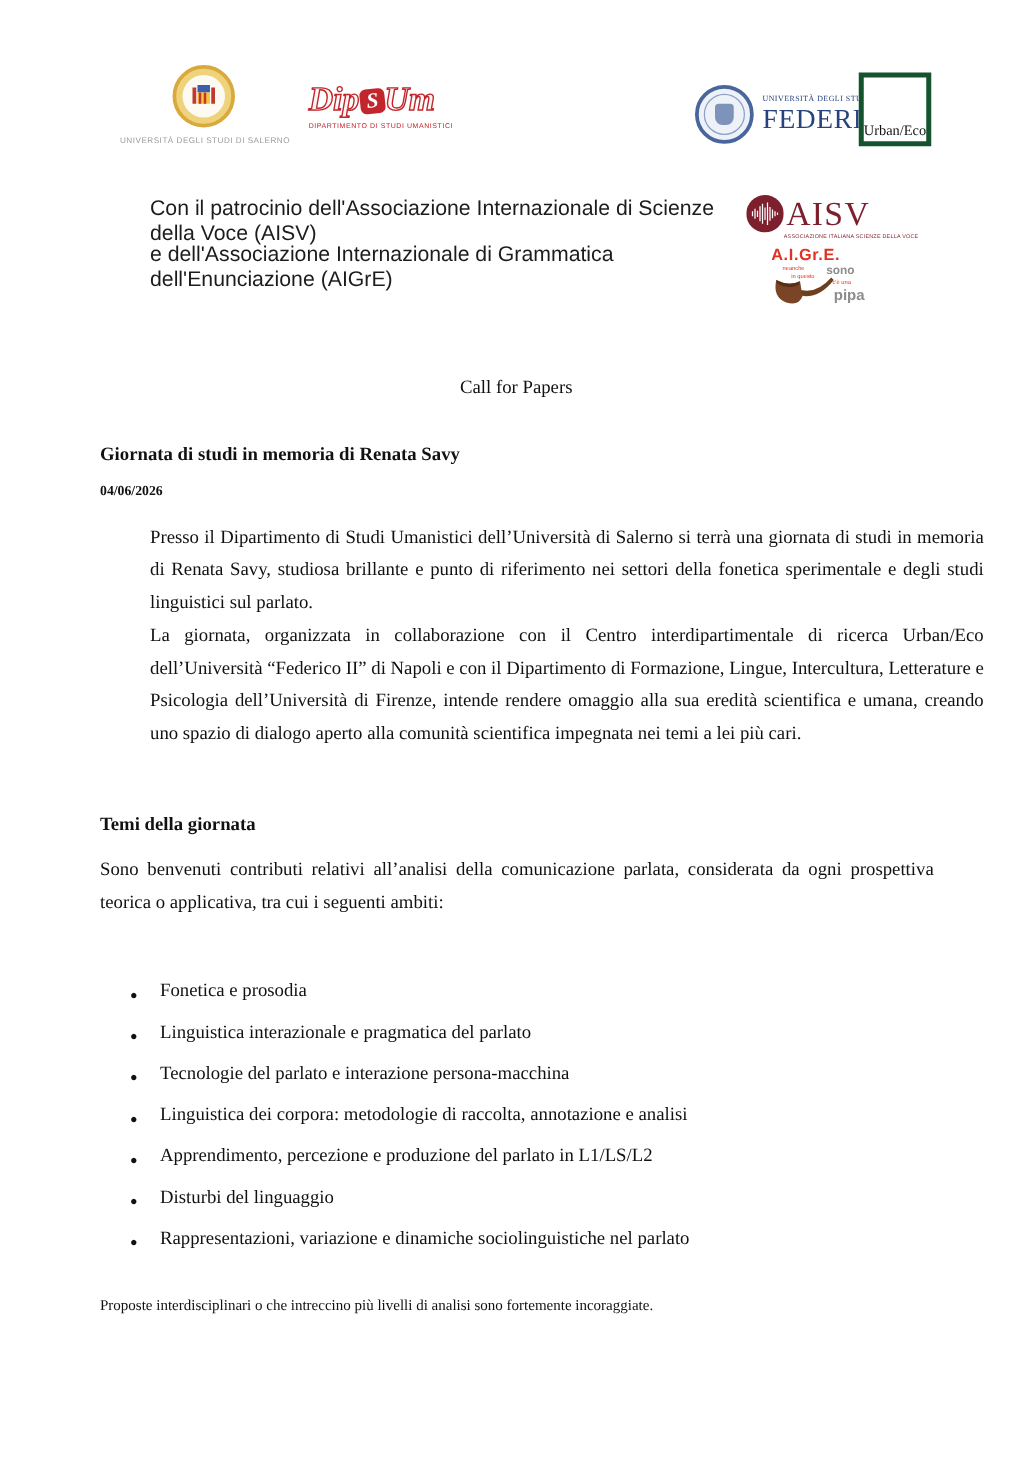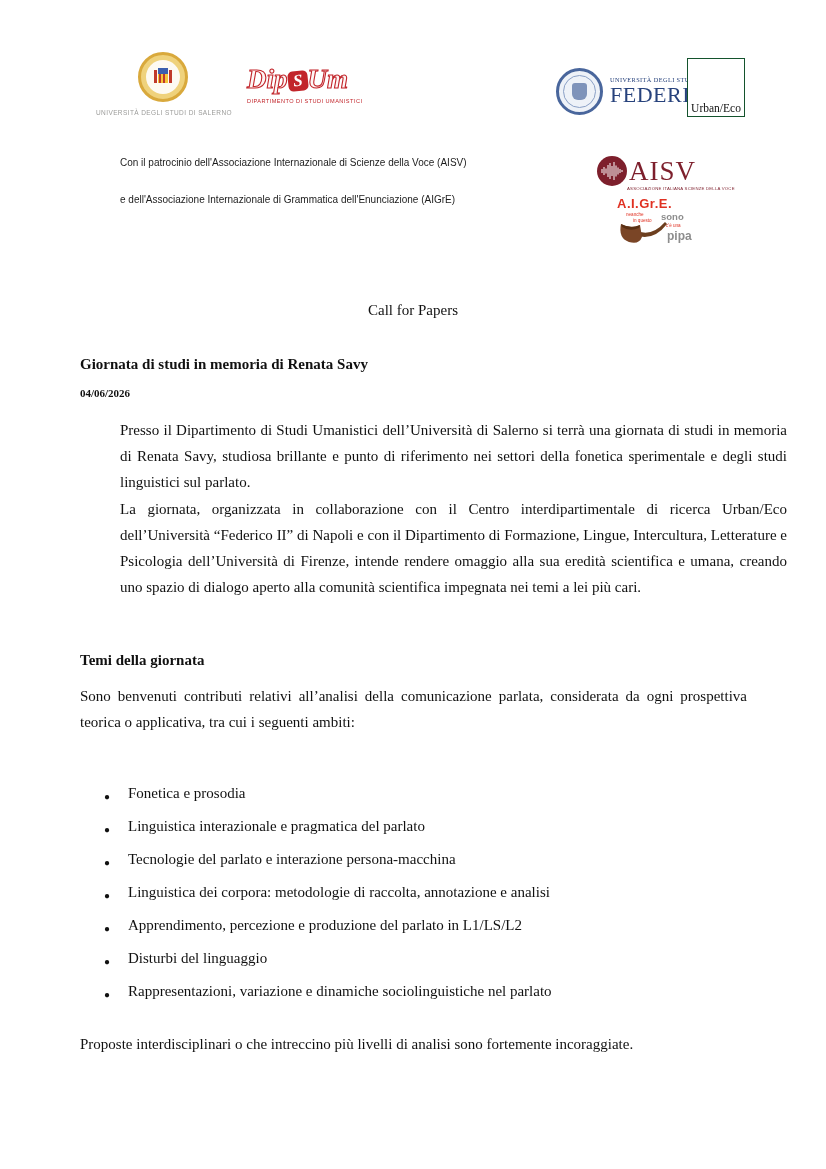--- a/index.html
+++ b/index.html
@@ -23,26 +23,26 @@
   .dipsum-caption { margin-top:4px; font-family:"Liberation Sans", sans-serif; font-size:5.6px; letter-spacing:.45px; color:#c2252b; white-space:nowrap; }
 
   .logo-federico { position:absolute; left:556px; top:68px; display:flex; align-items:center; gap:7px; }
   .federico-seal { width:47px; height:47px; border-radius:50%; background:#eef2f8; border:3px solid #49669c; position:relative; }
   .federico-seal:before { content:""; position:absolute; inset:4px; border-radius:50%; border:1px solid #8aa0c6; }
   .federico-seal:after { content:""; position:absolute; left:13px; top:12px; width:15px; height:17px; background:#7e93ba; border-radius:3px 3px 6px 6px; }
   .federico-text { display:flex; flex-direction:column; }
   .federico-line1 { font-size:6.3px; letter-spacing:.4px; color:#27427c; font-family:"Liberation Serif", serif; white-space:nowrap; }
   .federico-line2 { font-size:22px; line-height:24px; color:#27427c; font-family:"Liberation Serif", serif; letter-spacing:.5px; white-space:nowrap; }
 
-  .logo-urbaneco { position:absolute; left:687px; top:58px; width:58px; height:59px; border:1px solid #14532d; background:#fff;
+  .logo-urbaneco { position:absolute; left:687px; top:58px; width:58px; height:59px; border:4px solid #14532d; background:#fff;
     display:flex; align-items:flex-end; justify-content:center; }
   .urbaneco-label { font-size:11.5px; line-height:15px; color:#111; font-family:"Liberation Serif", serif; white-space:nowrap; }
 
   
-  .patronage-line { position:absolute; left:120px; width:470px; font-family:"Liberation Sans", sans-serif; font-size:10px; color:#1c1c1c; }
+  .patronage-line { position:absolute; left:120px; width:470px; font-family:"Liberation Sans", sans-serif; font-size:17px; color:#1c1c1c; }
   .patronage-1 { top:157px; }
   .patronage-2 { top:194px; }
 
   .logo-aisv { position:absolute; left:597px; top:156px; width:110px; }
   .aisv-row { display:flex; align-items:center; gap:2px; }
   .aisv-word { font-family:"Liberation Serif", serif; font-size:27px; line-height:30px; color:#7d1f2c; letter-spacing:1px; }
   .aisv-caption { margin-top:0px; margin-left:30px; font-family:"Liberation Sans", sans-serif; font-size:4.3px; letter-spacing:.2px; color:#7d1f2c; white-space:nowrap; }
 
   .logo-aigre { position:absolute; left:617px; top:196px; width:86px; height:52px; }
   .aigre-word { font-family:"Liberation Sans", sans-serif; font-weight:bold; font-size:13px; color:#e03122; letter-spacing:.5px; }
@@ -58,21 +58,21 @@
   .doc-heading { position:absolute; left:80px; top:356px; width:666px; font-weight:bold; font-size:15px; }
   .doc-date { position:absolute; left:80px; top:387px; width:666px; font-weight:bold; font-size:11px; }
   .doc-para { position:absolute; left:80px; width:667px; font-size:15px; line-height:26px; text-align:justify;margin-left:40px; }
   .doc-para1 { top:417px; }
   .doc-para2 { top:496px; }
   .doc-section-heading { position:absolute; left:80px; top:652px; width:666px; font-weight:bold; font-size:15px; }
   .doc-section-intro { position:absolute; left:80px; top:683px; width:667px; font-size:15px; line-height:26px; text-align:justify; }
   .doc-bullets { position:absolute; left:80px; top:785px; width:666px; list-style:none; }
   .doc-bullets li { position:relative; padding-left:48px; font-size:15px; line-height:17px; margin-bottom:16px; }
   .doc-bullets li:before { content:"●"; position:absolute; left:24px; top:3px; font-size:10px; }
-  .doc-closing { position:absolute; left:80px; top:1031px; width:667px; font-size:15px; line-height:26px; }
+  .doc-closing { position:absolute; left:80px; top:1031px; width:667px; font-size:12px; line-height:26px; }
 </style>
 </head>
 <body>
 
 <div class="page">
 
   <div class="logo-salerno">
     <div class="salerno-seal">
       <div class="salerno-inner">
         <svg width="22" height="24" viewBox="0 0 22 24">

